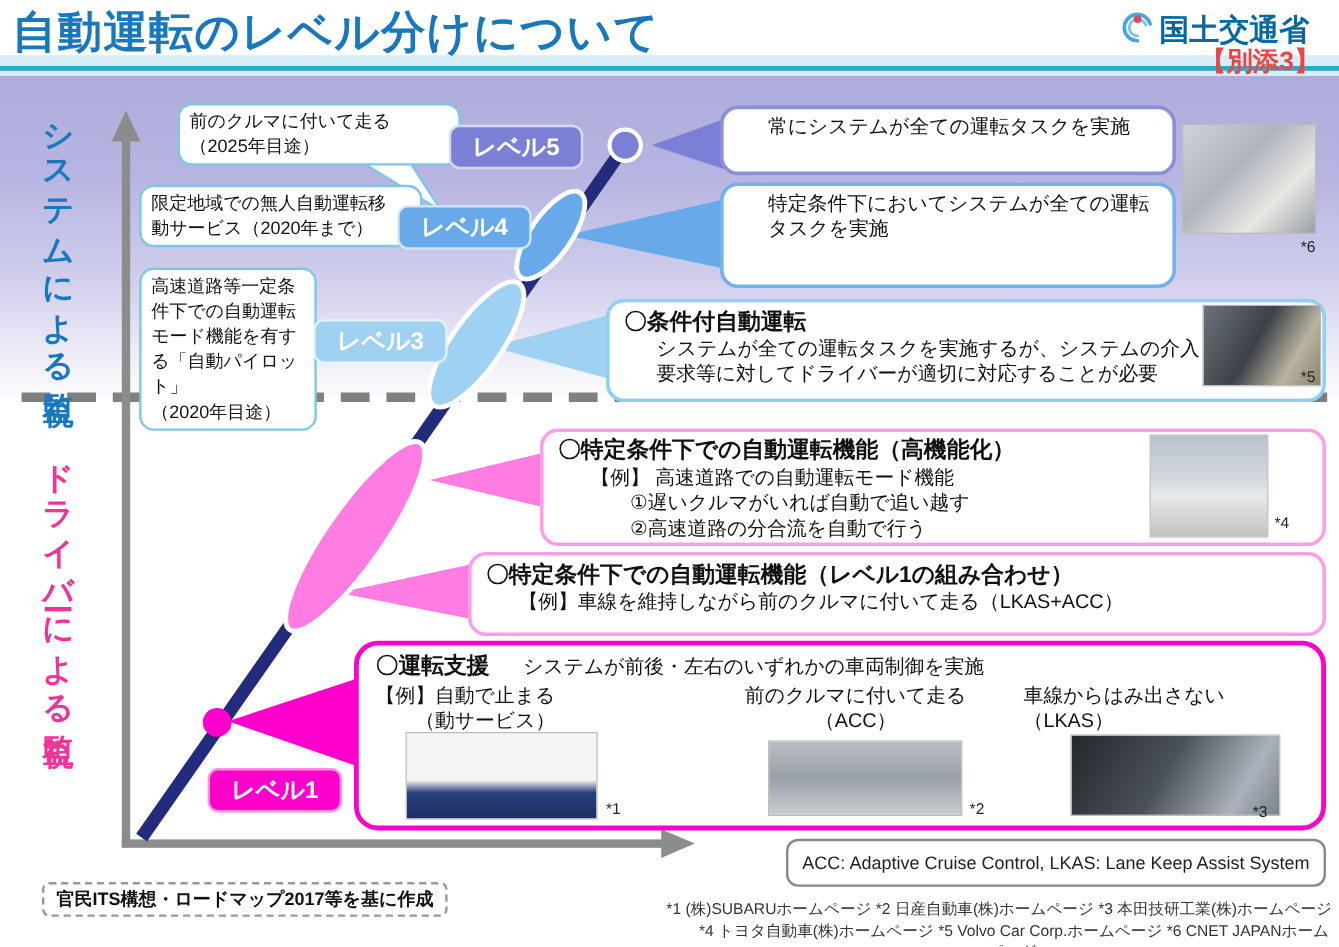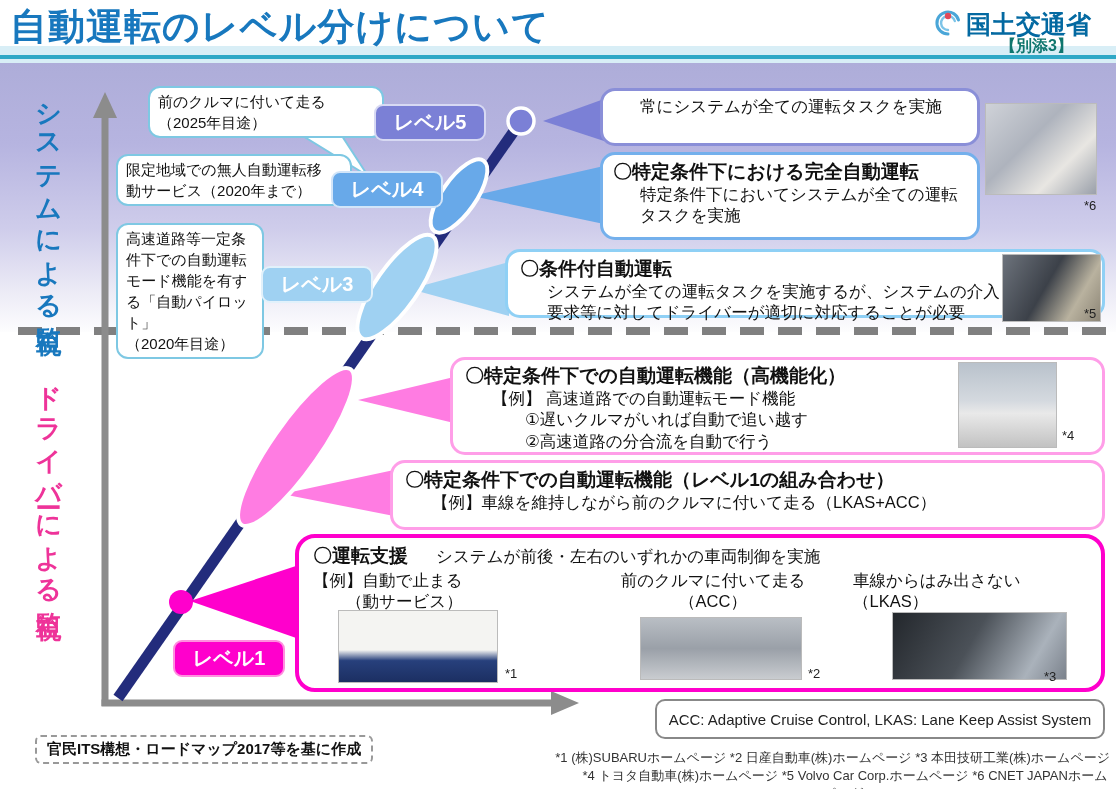--- a/index.html
+++ b/index.html
@@ -5,21 +5,21 @@
   html,body{margin:0;padding:0;}
   body{font-family:"Liberation Sans","DejaVu Sans",sans-serif;background:#fff;}
   #stage{position:relative;width:1116px;height:789px;overflow:hidden;background:#fff;}
 
   
   .title{position:absolute;left:10px;top:2px;font-size:37px;font-weight:800;color:#1878be;letter-spacing:1px;z-index:5;}
   .band{position:absolute;left:0;top:46px;width:1116px;height:17px;background:#d8eef6;z-index:1;}
   .teal-rule{position:absolute;left:0;top:55px;width:1116px;height:4px;background:#2fa8c6;z-index:2;}
   .agency{position:absolute;left:966px;top:8px;font-size:25px;font-weight:700;color:#0369a1;z-index:6;}
   .logo{position:absolute;left:934px;top:9px;width:28px;height:28px;z-index:6;}
-  .attachment{position:absolute;left:1000px;top:36px;font-size:16px;font-weight:700;color:#0f766e;z-index:6;}
+  .attachment{position:absolute;left:1000px;top:36px;font-size:22px;font-weight:700;color:#ef4444;z-index:6;}
 
   
   .upper-zone{position:absolute;left:0;top:63px;width:1116px;height:269px;
     background:linear-gradient(to bottom,#aeadd9 0%,#b6b4e0 30%,#cfcdeb 62%,#ecebf6 85%,#fdfdfe 100%);z-index:0;}
 
   
   .v-label{position:absolute;writing-mode:vertical-rl;text-orientation:upright;font-weight:800;font-size:26px;line-height:1;z-index:3;letter-spacing:2px;}
   .v-label.sys{left:36px;top:85px;color:#1878be;}
   .v-label.drv{left:36px;top:368px;color:#ee3399;}
 
@@ -40,21 +40,21 @@
   .chip.l3{left:261px;top:266px;background:#9fd1f2;}
   .chip.l2{left:151px;top:431px;background:#ff7ce2;}
   .chip.l1{left:173px;top:640px;background:#ff00cc;border-color:#ff8fdf;}
 
   
   .ibox{position:absolute;background:#fff;border-radius:15px;box-sizing:border-box;z-index:3;color:#111;}
   .ibox .hd{font-size:19px;font-weight:800;line-height:1.25;}
   .ibox .bd{font-size:16.5px;line-height:1.3;white-space:pre-line;padding-left:27px;}
   .ibox.b5{left:600px;top:88px;width:380px;height:58px;border:3px solid #8a8fd8;padding:5px 10px;}
   .ibox.b4{left:600px;top:152px;width:380px;height:88px;border:3px solid #74b0ec;padding:5px 10px;}
-  .ibox.b3{left:505px;top:249px;width:600px;height:69px;border:3px solid #8fd0f5;padding:5px 12px;}
+  .ibox.b3{left:505px;top:249px;width:600px;height:86px;border:3px solid #8fd0f5;padding:5px 12px;}
   .ibox.b2a{left:450px;top:357px;width:655px;height:98px;border:3px solid #ff9ee8;padding:4px 12px;}
   .ibox.b2b{left:390px;top:460px;width:715px;height:70px;border:3px solid #ff9ee8;padding:5px 12px;}
   .ibox.b1x{left:295px;top:534px;width:810px;height:158px;border:4px solid #ff00cc;border-radius:20px;padding:6px 14px;}
 
   .b1-top{display:flex;align-items:baseline;}
   .b1-top .hd{margin-right:28px;}
   .b1-top .sub{font-size:16.5px;}
   .b1-cols{display:flex;margin-top:2px;}
   .b1-col{white-space:pre-line;font-size:16.5px;line-height:1.3;}
   .b1-col.c1{width:260px;}
@@ -148,21 +148,20 @@
 
   <div class="chip l5">レベル5</div>
   <div class="chip l4">レベル4</div>
   <div class="chip l3">レベル3</div>
   <div class="chip l1">レベル1</div>
 
   <div class="ibox b5">
     <div class="bd">常にシステムが全ての運転タスクを実施</div>
   </div>
   <div class="ibox b4">
-    <div class="hd">〇特定条件下における完全自動運転</div>
     <div class="bd">特定条件下においてシステムが全ての運転
 タスクを実施</div>
   </div>
   <div class="ibox b3">
     <div class="hd">〇条件付自動運転</div>
     <div class="bd">システムが全ての運転タスクを実施するが、システムの介入
 要求等に対してドライバーが適切に対応することが必要</div>
   </div>
   <div class="ibox b2a">
     <div class="hd">〇特定条件下での自動運転機能（高機能化）</div>

